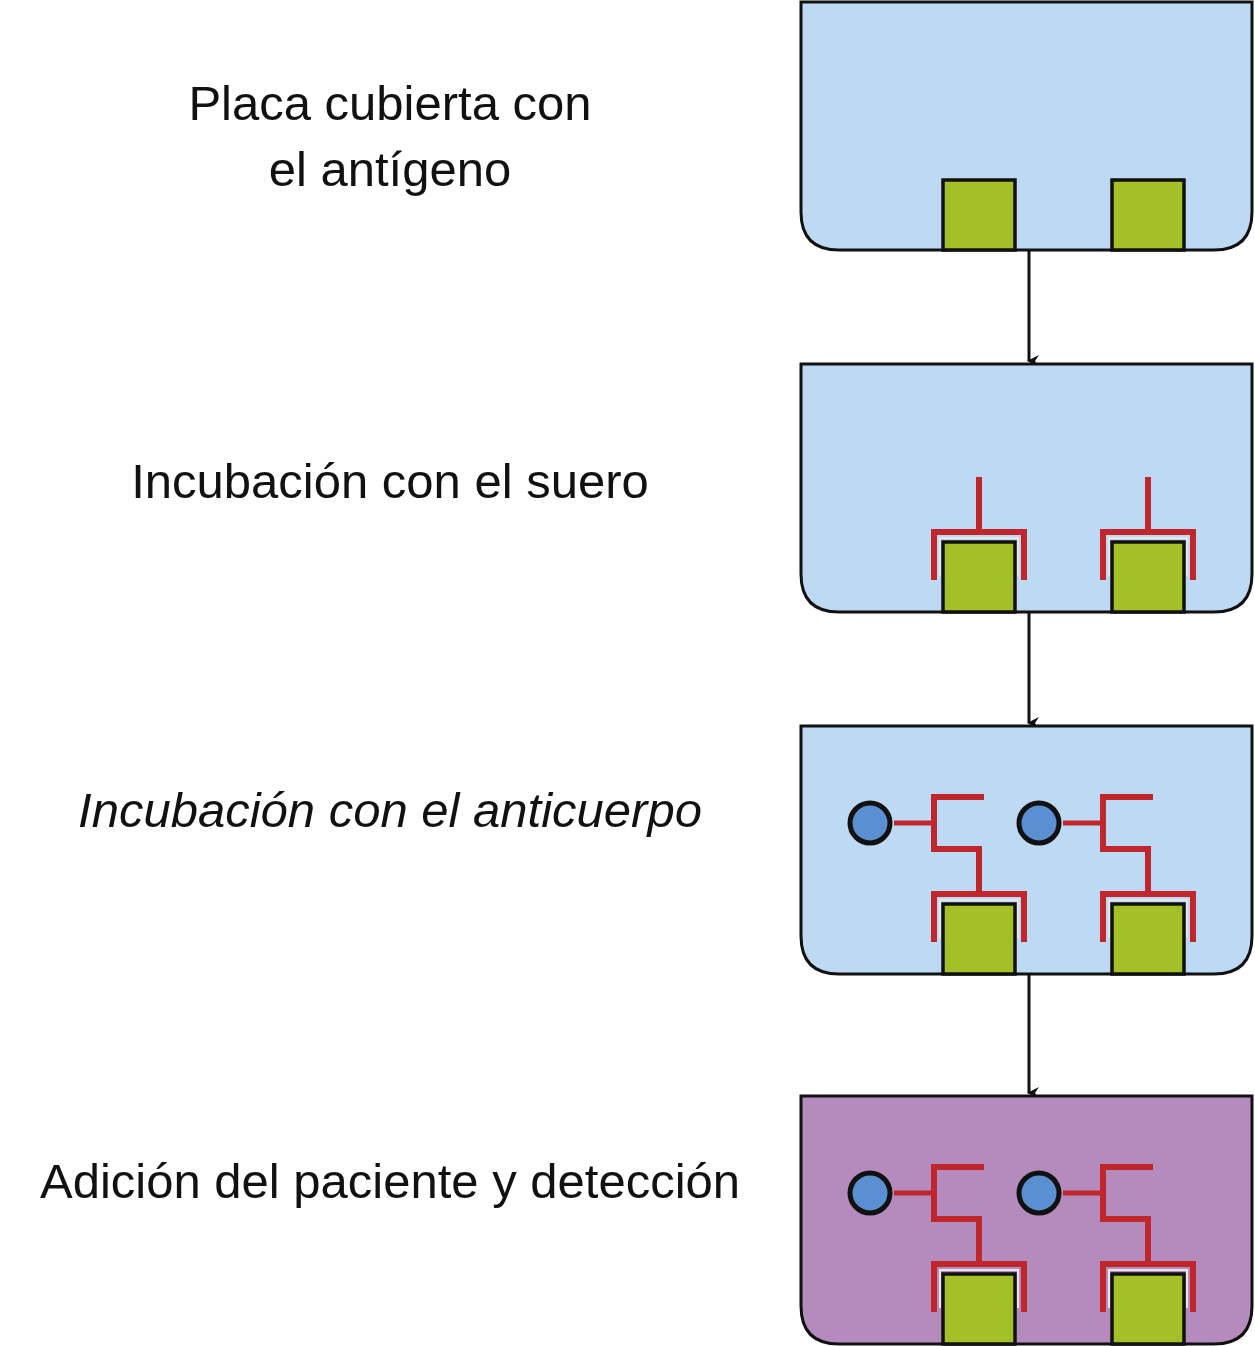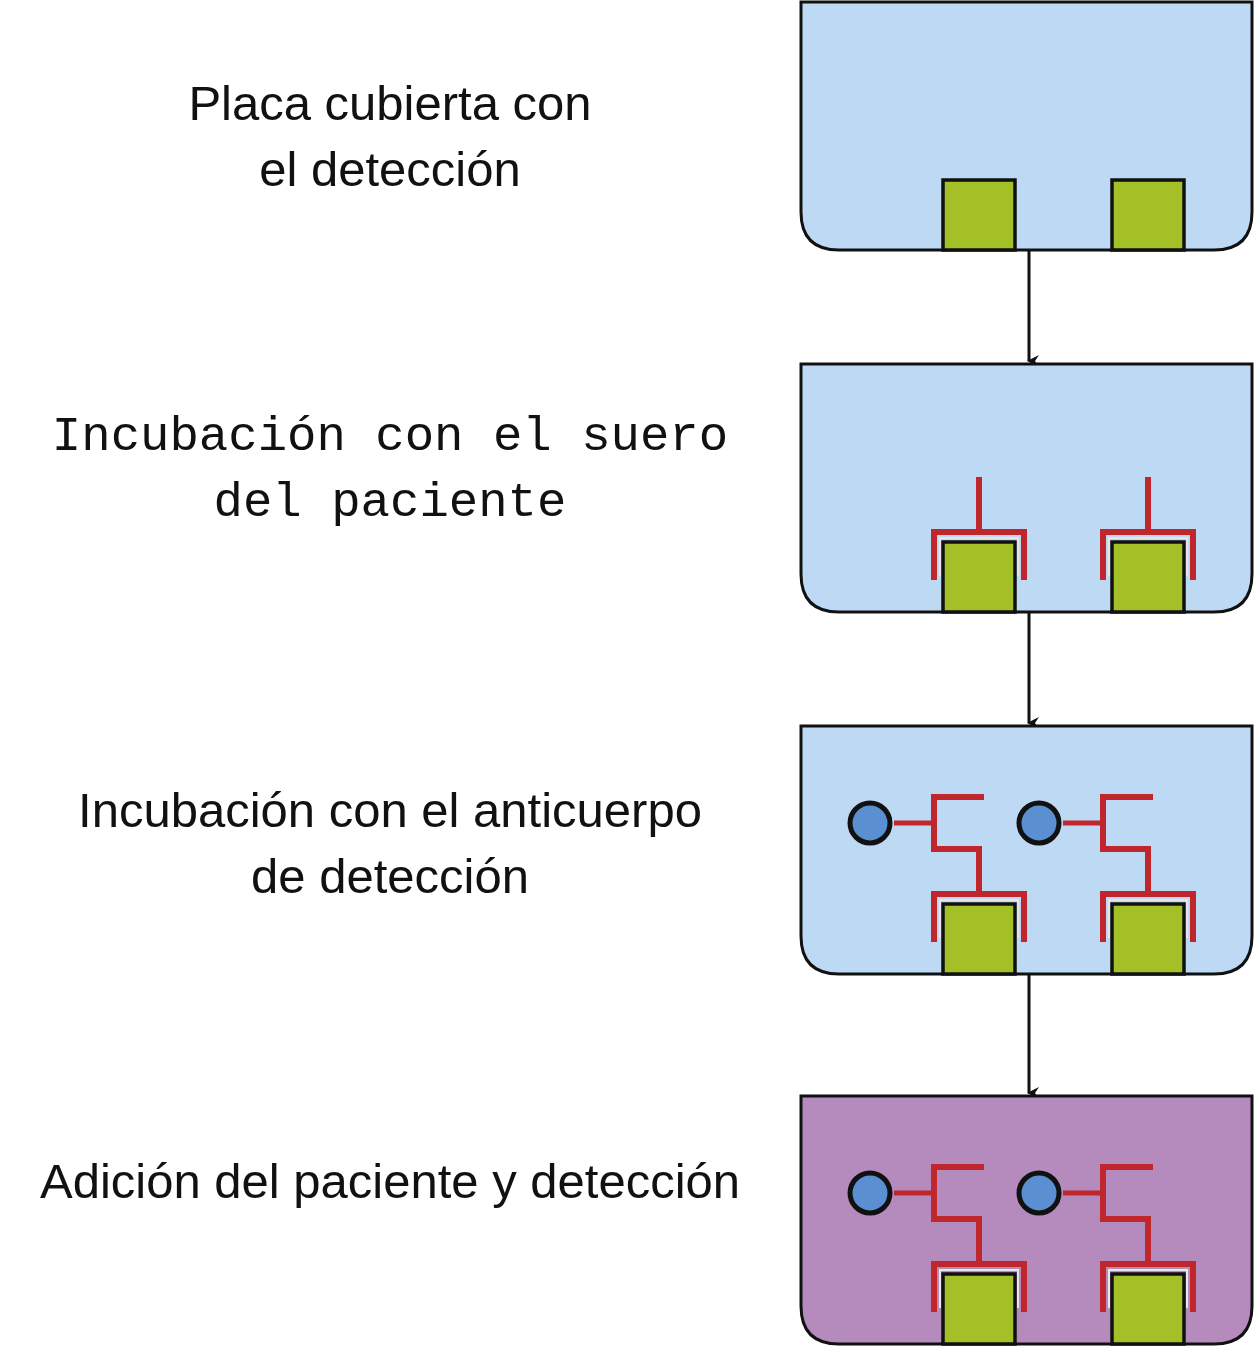--- a/index.html
+++ b/index.html
@@ -6,29 +6,27 @@
   body { width:1255px; height:1346px; position:relative; overflow:hidden; font-family:"Liberation Sans", sans-serif; }
   .label { position:absolute; left:0; width:780px; text-align:center; font-size:49px; line-height:66px; color:#111; }
   .label span { display:block; }
   svg#diagram { position:absolute; left:0; top:0; }
 </style>
 </head>
 <body>
 
 <div class="label" style="top:70px;">
   <span>Placa cubierta con</span>
-  <span>el detección</span>
+  <span>el antígeno</span>
 </div>
-<div class="label" style="top:404px;font-family:Liberation Mono, monospace;">
+<div class="label" style="top:448px;">
   <span>Incubación con el suero</span>
-  <span>del paciente</span>
 </div>
-<div class="label" style="top:777px;">
+<div class="label" style="top:777px;font-style:italic;">
   <span>Incubación con el anticuerpo</span>
-  <span>de detección</span>
 </div>
 <div class="label" style="top:1148px;">
   <span>Adición del paciente y detección</span>
 </div>
 
 <svg id="diagram" width="1255" height="1346" viewBox="0 0 1255 1346" xmlns="http://www.w3.org/2000/svg">
     <defs>
       <marker id="arrowhead" markerWidth="12" markerHeight="12" refX="6" refY="10" orient="auto" markerUnits="userSpaceOnUse" viewBox="0 0 12 12">
         <path d="M0,0 L6,12 L12,0 L6,4 Z" fill="#111111"></path>
       </marker>

